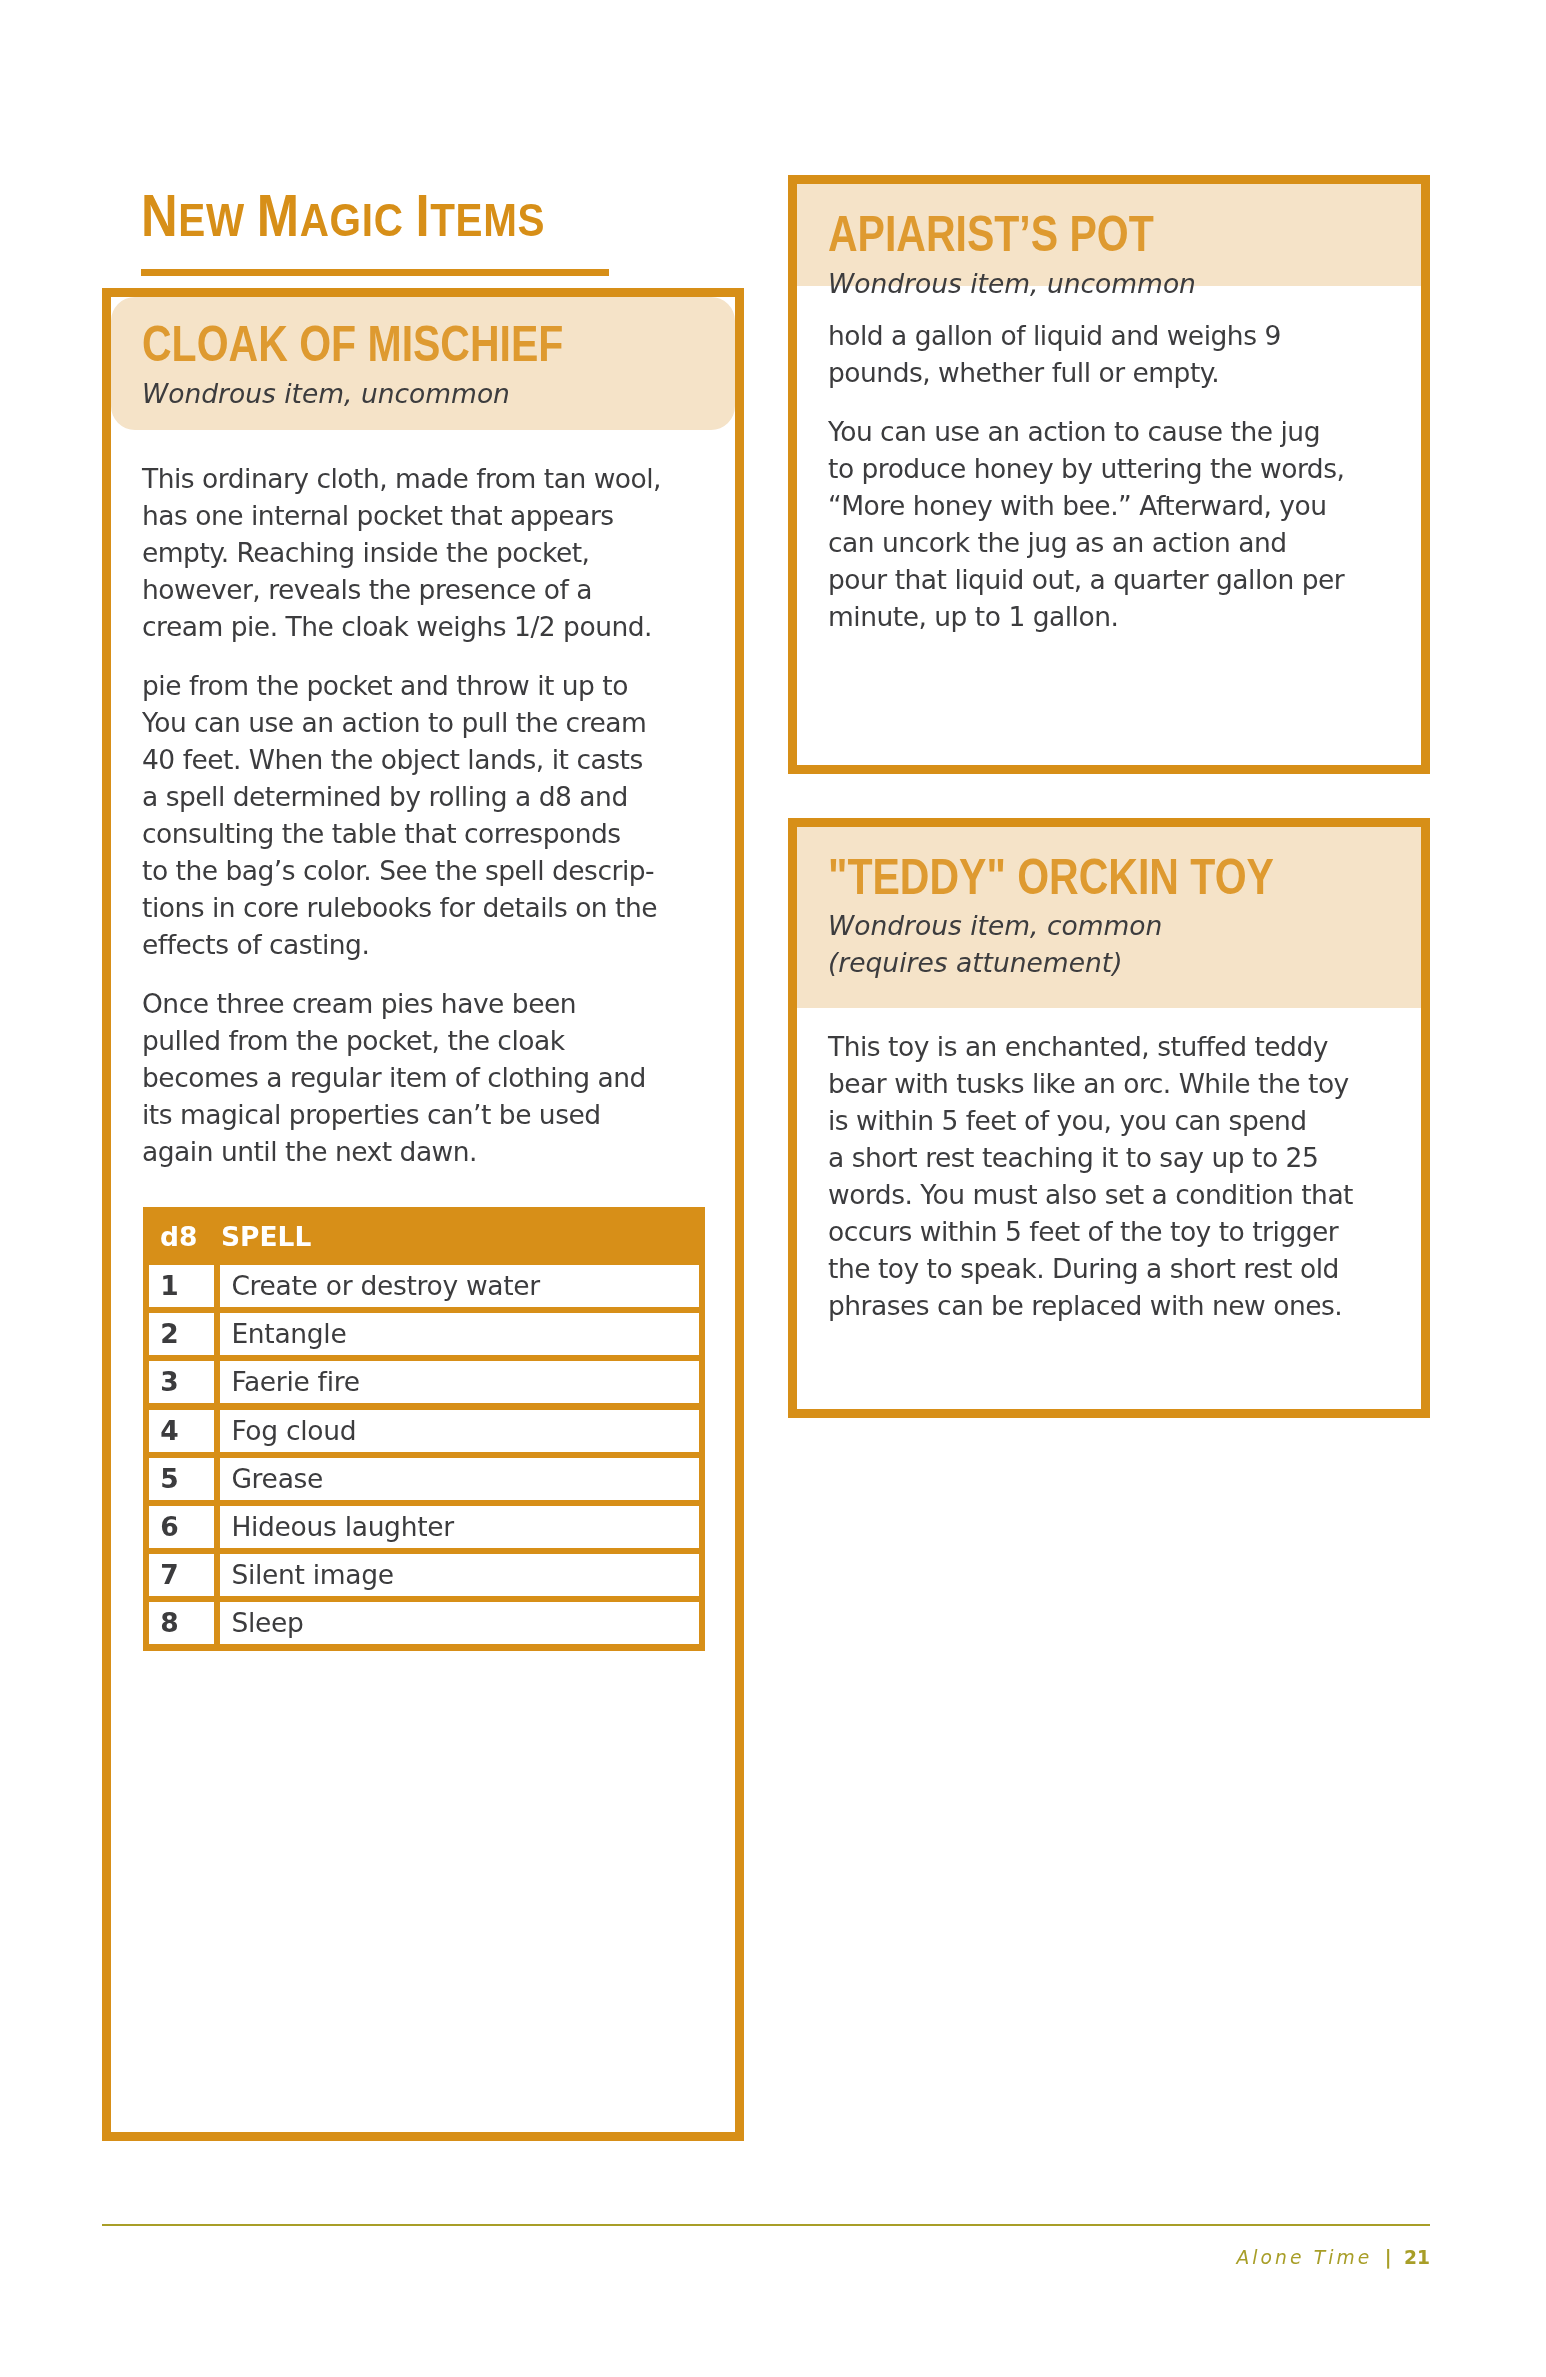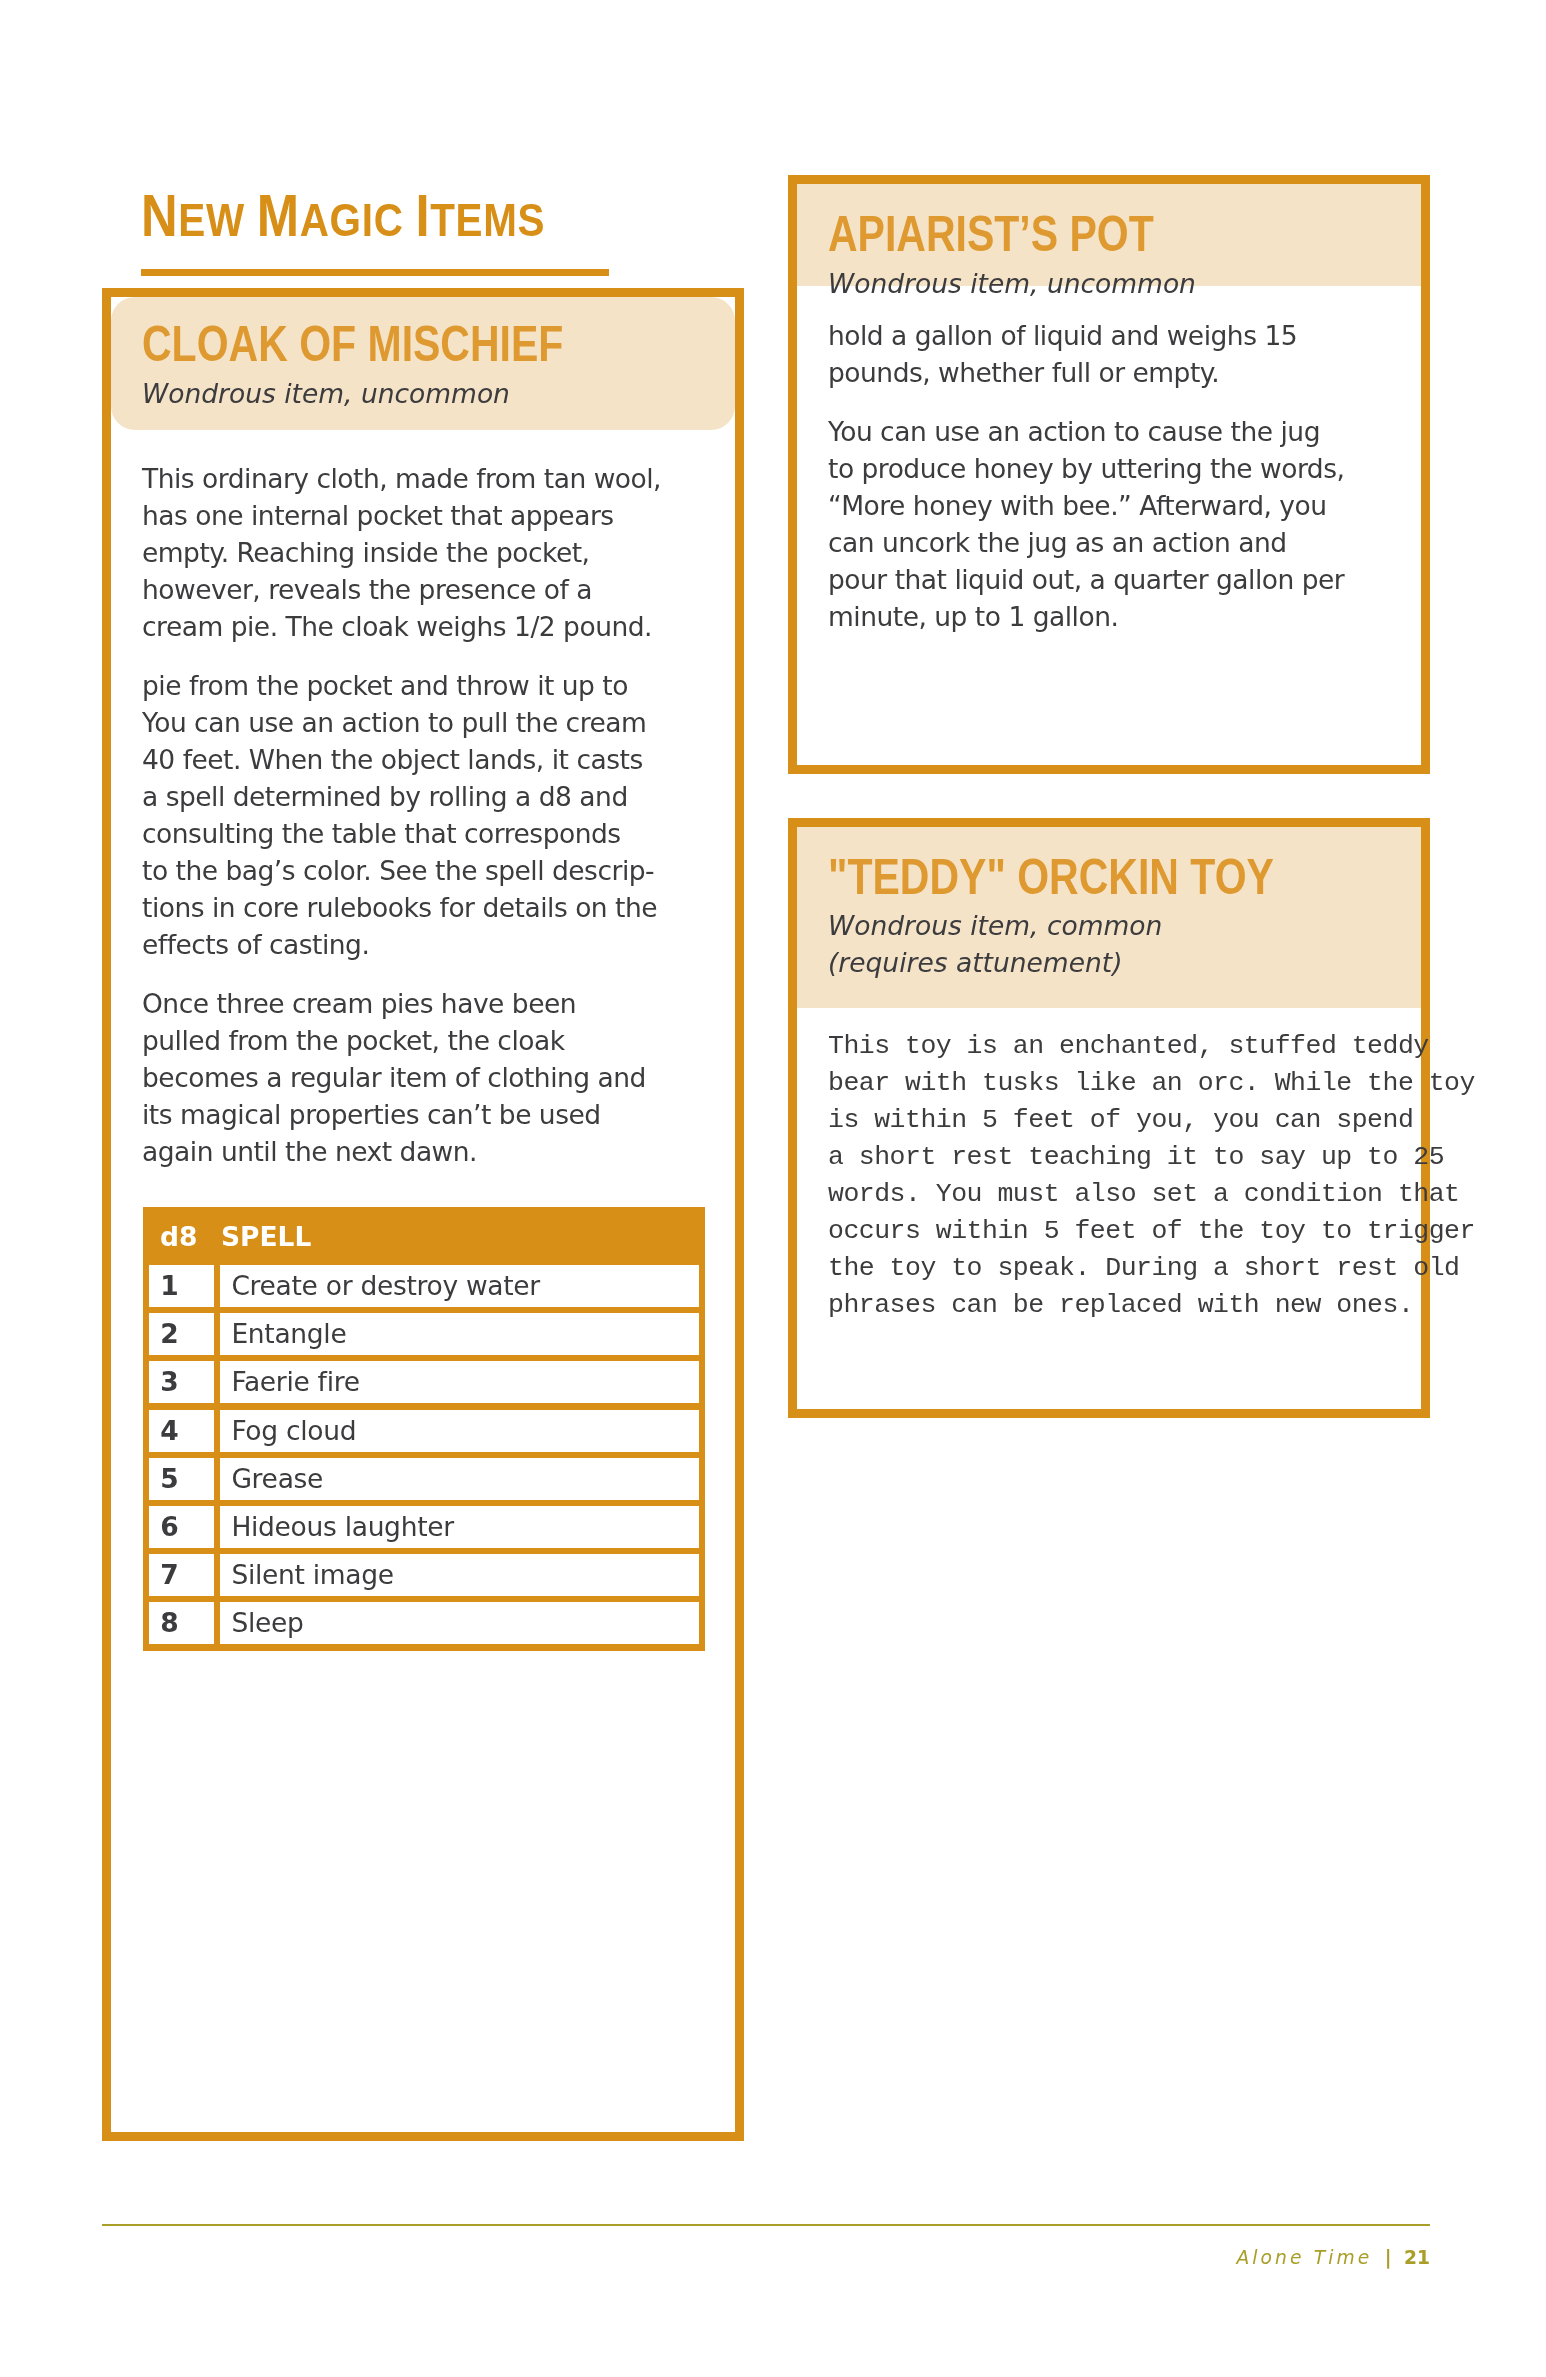--- a/index.html
+++ b/index.html
@@ -120,41 +120,41 @@
   </div>
 </div>
 
 <div class="box" style="left:788px; top:175px; width:642px; height:599px;">
   <div class="box-head" style="height:102px; padding-top:22px;">
     <span class="box-title">APIARIST’S POT</span>
     <span class="box-sub" style="margin-top:3.1px;">Wondrous item, uncommon</span>
   </div>
   <div class="box-body" style="padding-top:31px;">
     <p class="para">
-      <span class="ln">hold a gallon of liquid and weighs 15</span>
+      <span class="ln">hold a gallon of liquid and weighs 9</span>
       <span class="ln">pounds, whether full or empty.</span>
     </p>
     <p class="para">
       <span class="ln">You can use an action to cause the jug</span>
       <span class="ln">to produce honey by uttering the words,</span>
       <span class="ln">“More honey with bee.” Afterward, you</span>
       <span class="ln">can uncork the jug as an action and</span>
       <span class="ln">pour that liquid out, a quarter gallon per</span>
       <span class="ln">minute, up to 1 gallon.</span>
     </p>
   </div>
 </div>
 
 <div class="box" style="left:788px; top:818px; width:642px; height:600px;">
   <div class="box-head" style="height:181px; padding-top:22px;">
     <span class="box-title">"TEDDY" ORCKIN TOY</span>
     <span class="box-sub" style="margin-top:2px;">Wondrous item, common</span>
     <span class="box-sub">(requires attunement)</span>
   </div>
-  <div class="box-body" style="padding-top:20px;font-family:Liberation Mono, monospace;">
+  <div class="box-body" style="padding-top:20px;">
     <p class="para">
       <span class="ln">This toy is an enchanted, stuffed teddy</span>
       <span class="ln">bear with tusks like an orc. While the toy</span>
       <span class="ln">is within 5 feet of you, you can spend</span>
       <span class="ln">a short rest teaching it to say up to 25</span>
       <span class="ln">words. You must also set a condition that</span>
       <span class="ln">occurs within 5 feet of the toy to trigger</span>
       <span class="ln">the toy to speak. During a short rest old</span>
       <span class="ln">phrases can be replaced with new ones.</span>
     </p>

